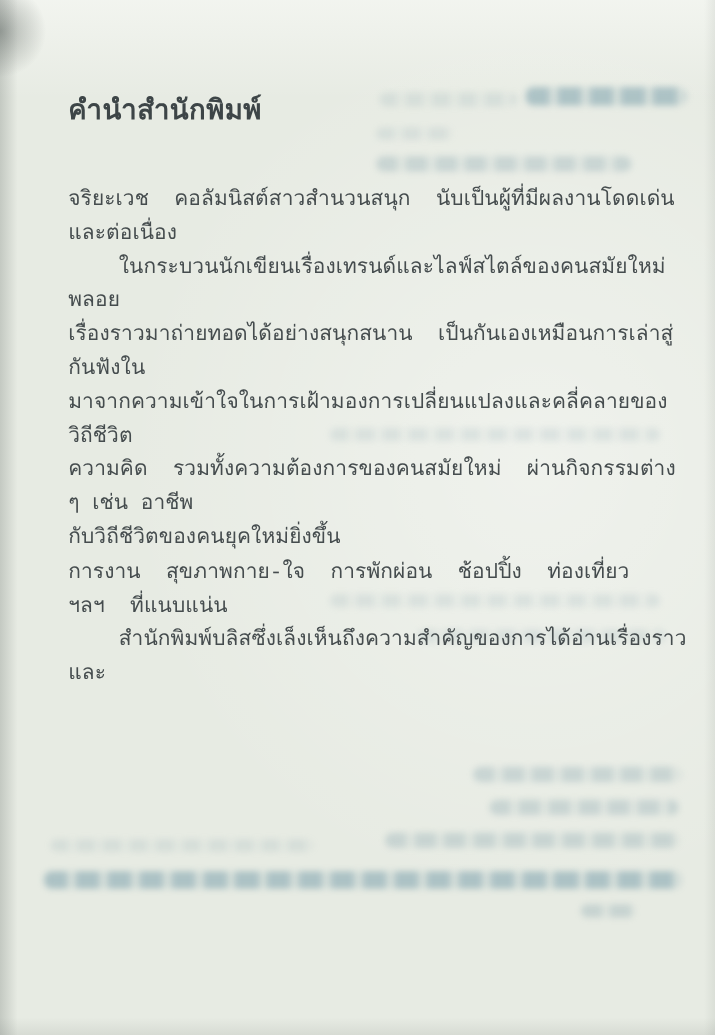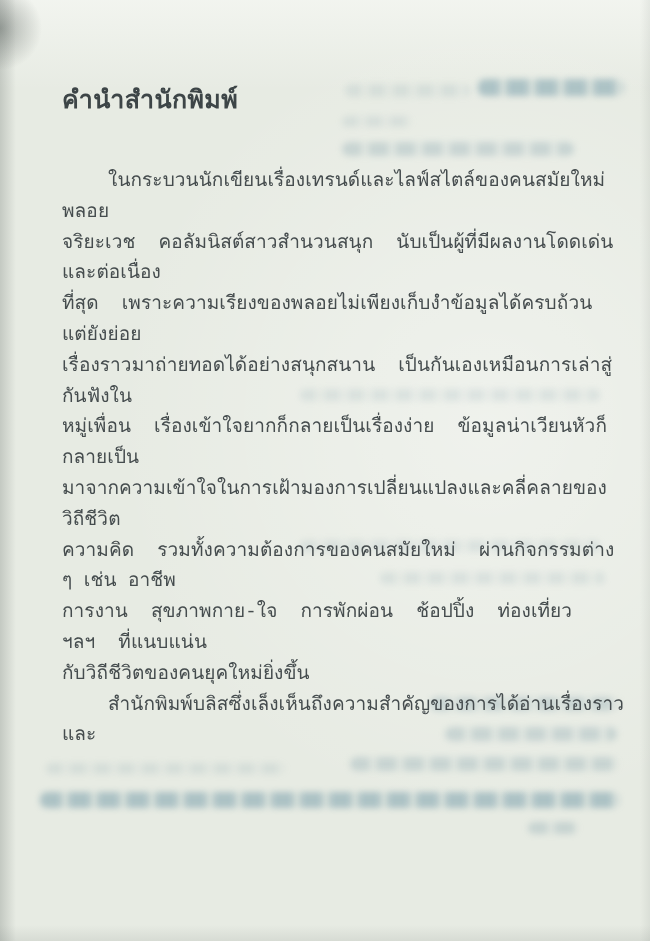--- a/index.html
+++ b/index.html
@@ -52,25 +52,23 @@
   <div class="ghost g-mid" style="left:430px;top:697px;width:190px;height:14px;"></div>
   <div class="ghost g-mid" style="left:445px;top:727px;width:172px;height:14px;"></div>
   <div class="ghost g-mid" style="left:350px;top:757px;width:268px;height:14px;"></div>
   <div class="ghost g-faint" style="left:46px;top:763px;width:240px;height:11px;"></div>
   <div class="ghost g-dark" style="left:40px;top:792px;width:580px;height:16px;"></div>
   <div class="ghost g-mid" style="left:528px;top:822px;width:50px;height:12px;"></div>
 
   <h1 class="title">คำนำสำนักพิมพ์</h1>
 
   <div class="body-text">
+      <div class="line"><span>จริยะเวช  คอลัมนิสต์สาวสำนวนสนุก  นับเป็นผู้ที่มีผลงานโดดเด่นและต่อเนื่อง</span></div>
       <div class="line indent"><span>ในกระบวนนักเขียนเรื่องเทรนด์และไลฟ์สไตล์ของคนสมัยใหม่  พลอย</span></div>
-      <div class="line"><span>จริยะเวช  คอลัมนิสต์สาวสำนวนสนุก  นับเป็นผู้ที่มีผลงานโดดเด่นและต่อเนื่อง</span></div>
-      <div class="line"><span>ที่สุด  เพราะความเรียงของพลอยไม่เพียงเก็บงำข้อมูลได้ครบถ้วน  แต่ยังย่อย</span></div>
       <div class="line"><span>เรื่องราวมาถ่ายทอดได้อย่างสนุกสนาน  เป็นกันเองเหมือนการเล่าสู่กันฟังใน</span></div>
-      <div class="line"><span>หมู่เพื่อน  เรื่องเข้าใจยากก็กลายเป็นเรื่องง่าย  ข้อมูลน่าเวียนหัวก็กลายเป็น</span></div>
       <div class="line"><span>มาจากความเข้าใจในการเฝ้ามองการเปลี่ยนแปลงและคลี่คลายของวิถีชีวิต</span></div>
       <div class="line"><span>ความคิด  รวมทั้งความต้องการของคนสมัยใหม่  ผ่านกิจกรรมต่าง ๆ เช่น อาชีพ</span></div>
+      <div class="line"><span>กับวิถีชีวิตของคนยุคใหม่ยิ่งขึ้น</span></div>
       <div class="line"><span>การงาน  สุขภาพกาย-ใจ  การพักผ่อน  ช้อปปิ้ง  ท่องเที่ยว  ฯลฯ  ที่แนบแน่น</span></div>
-      <div class="line"><span>กับวิถีชีวิตของคนยุคใหม่ยิ่งขึ้น</span></div>
       <div class="line indent"><span>สำนักพิมพ์บลิสซึ่งเล็งเห็นถึงความสำคัญของการได้อ่านเรื่องราวและ</span></div>
     </div>
 
 </div>
 
 </body></html>

